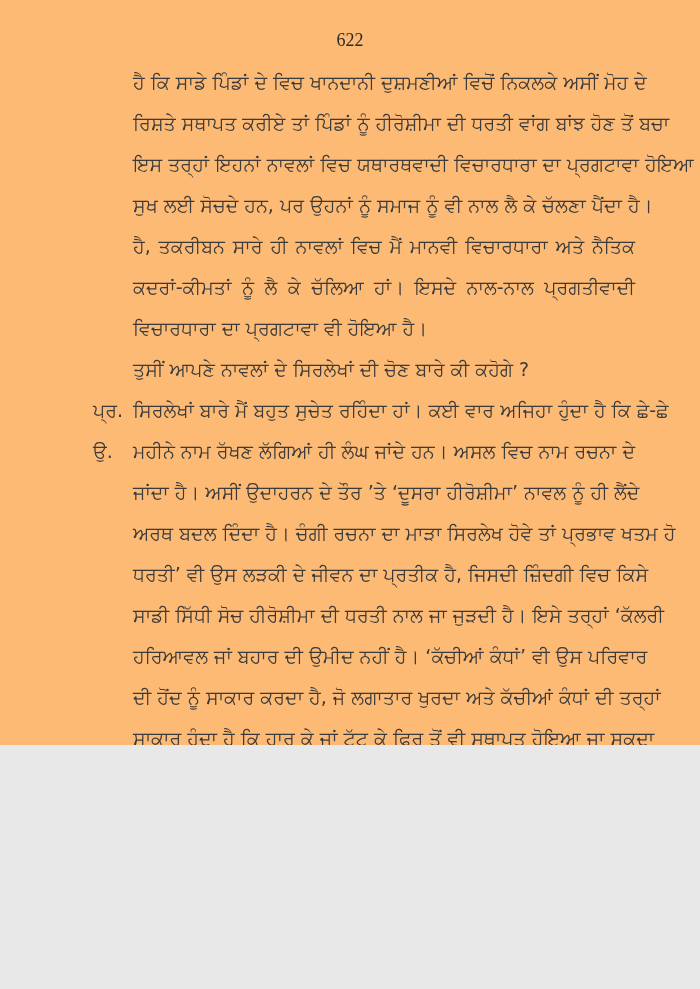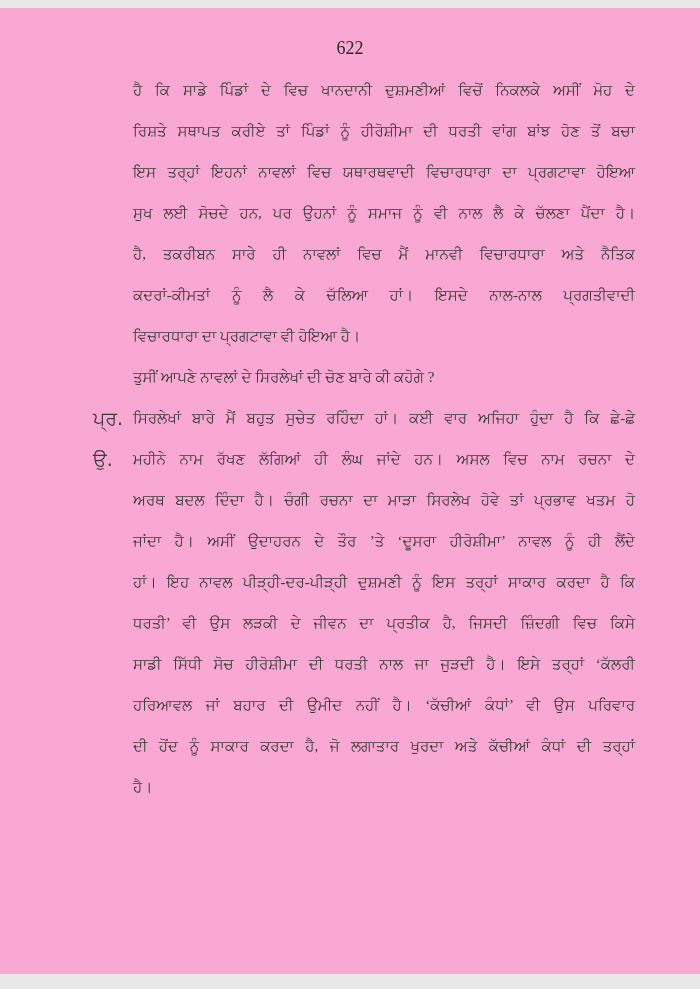--- a/index.html
+++ b/index.html
@@ -3,23 +3,23 @@
 <meta charset="utf-8">
 <style>
   html, body {
     margin: 0;
     padding: 0;
     background: #e8e8e8;
   }
   .page {
     position: relative;
     width: 700px;
-    height: 966px;
-    margin: 8px auto;
-    background: #f9a8d4;
+    height: 745px;
+    margin: 0 auto;
+    background: #fdba74;
     font-family: "DejaVu Sans", sans-serif;
     color: #3b3b3b;
     overflow: hidden;
   }
   .page-number {
     position: absolute;
     top: 30px;
     left: 0;
     width: 100%;
     text-align: center;
@@ -29,26 +29,25 @@
   }
   .text-block {
     position: absolute;
     left: 133px;
     top: 62px;
     width: 502px;
   }
   .line {
     height: 41px;
     line-height: 41px;
-    font-size: 15px;
+    font-size: 19px;
     white-space: nowrap;
     text-align: justify;
     text-align-last: justify;
     overflow: visible;
-    font-family: Liberation Serif, serif;
   }
   .line.short {
     text-align: center;
     text-align-last: left;
   }
   .marker {
     position: absolute;
     left: -40px;
     height: 41px;
     line-height: 41px;
@@ -74,23 +73,23 @@
     <div class="line">ਹੈ, ਤਕਰੀਬਨ ਸਾਰੇ ਹੀ ਨਾਵਲਾਂ ਵਿਚ ਮੈਂ ਮਾਨਵੀ ਵਿਚਾਰਧਾਰਾ ਅਤੇ ਨੈਤਿਕ</div>
     <div class="line">ਕਦਰਾਂ-ਕੀਮਤਾਂ ਨੂੰ ਲੈ ਕੇ ਚੱਲਿਆ ਹਾਂ। ਇਸਦੇ ਨਾਲ-ਨਾਲ ਪ੍ਰਗਤੀਵਾਦੀ</div>
     <div class="line short">ਵਿਚਾਰਧਾਰਾ ਦਾ ਪ੍ਰਗਟਾਵਾ ਵੀ ਹੋਇਆ ਹੈ।</div>
 
     <div class="marker q">ਪ੍ਰ.</div>
     <div class="line short">ਤੁਸੀਂ ਆਪਣੇ ਨਾਵਲਾਂ ਦੇ ਸਿਰਲੇਖਾਂ ਦੀ ਚੋਣ ਬਾਰੇ ਕੀ ਕਹੋਗੇ ?</div>
 
     <div class="marker a">ਉ.</div>
     <div class="line">ਸਿਰਲੇਖਾਂ ਬਾਰੇ ਮੈਂ ਬਹੁਤ ਸੁਚੇਤ ਰਹਿੰਦਾ ਹਾਂ। ਕਈ ਵਾਰ ਅਜਿਹਾ ਹੁੰਦਾ ਹੈ ਕਿ ਛੇ-ਛੇ</div>
     <div class="line">ਮਹੀਨੇ ਨਾਮ ਰੱਖਣ ਲੱਗਿਆਂ ਹੀ ਲੰਘ ਜਾਂਦੇ ਹਨ। ਅਸਲ ਵਿਚ ਨਾਮ ਰਚਨਾ ਦੇ</div>
+    <div class="line">ਜਾਂਦਾ ਹੈ। ਅਸੀਂ ਉਦਾਹਰਨ ਦੇ ਤੌਰ ’ਤੇ ‘ਦੂਸਰਾ ਹੀਰੋਸ਼ੀਮਾ’ ਨਾਵਲ ਨੂੰ ਹੀ ਲੈਂਦੇ</div>
     <div class="line">ਅਰਥ ਬਦਲ ਦਿੰਦਾ ਹੈ। ਚੰਗੀ ਰਚਨਾ ਦਾ ਮਾੜਾ ਸਿਰਲੇਖ ਹੋਵੇ ਤਾਂ ਪ੍ਰਭਾਵ ਖਤਮ ਹੋ</div>
-    <div class="line">ਜਾਂਦਾ ਹੈ। ਅਸੀਂ ਉਦਾਹਰਨ ਦੇ ਤੌਰ ’ਤੇ ‘ਦੂਸਰਾ ਹੀਰੋਸ਼ੀਮਾ’ ਨਾਵਲ ਨੂੰ ਹੀ ਲੈਂਦੇ</div>
-    <div class="line">ਹਾਂ। ਇਹ ਨਾਵਲ ਪੀੜ੍ਹੀ-ਦਰ-ਪੀੜ੍ਹੀ ਦੁਸ਼ਮਣੀ ਨੂੰ ਇਸ ਤਰ੍ਹਾਂ ਸਾਕਾਰ ਕਰਦਾ ਹੈ ਕਿ</div>
     <div class="line">ਧਰਤੀ’ ਵੀ ਉਸ ਲੜਕੀ ਦੇ ਜੀਵਨ ਦਾ ਪ੍ਰਤੀਕ ਹੈ, ਜਿਸਦੀ ਜ਼ਿੰਦਗੀ ਵਿਚ ਕਿਸੇ</div>
     <div class="line">ਸਾਡੀ ਸਿੱਧੀ ਸੋਚ ਹੀਰੋਸ਼ੀਮਾ ਦੀ ਧਰਤੀ ਨਾਲ ਜਾ ਜੁੜਦੀ ਹੈ। ਇਸੇ ਤਰ੍ਹਾਂ ‘ਕੱਲਰੀ</div>
     <div class="line">ਹਰਿਆਵਲ ਜਾਂ ਬਹਾਰ ਦੀ ਉਮੀਦ ਨਹੀਂ ਹੈ। ‘ਕੱਚੀਆਂ ਕੰਧਾਂ’ ਵੀ ਉਸ ਪਰਿਵਾਰ</div>
     <div class="line">ਦੀ ਹੋਂਦ ਨੂੰ ਸਾਕਾਰ ਕਰਦਾ ਹੈ, ਜੋ ਲਗਾਤਾਰ ਖੁਰਦਾ ਅਤੇ ਕੱਚੀਆਂ ਕੰਧਾਂ ਦੀ ਤਰ੍ਹਾਂ</div>
+    <div class="line">ਸਾਕਾਰ ਹੁੰਦਾ ਹੈ ਕਿ ਹਾਰ ਕੇ ਜਾਂ ਟੁੱਟ ਕੇ ਫਿਰ ਤੋਂ ਵੀ ਸਥਾਪਤ ਹੋਇਆ ਜਾ ਸਕਦਾ</div>
     <div class="line short">ਹੈ।</div>
 
   </div>
 </div>
 
 </body></html>

